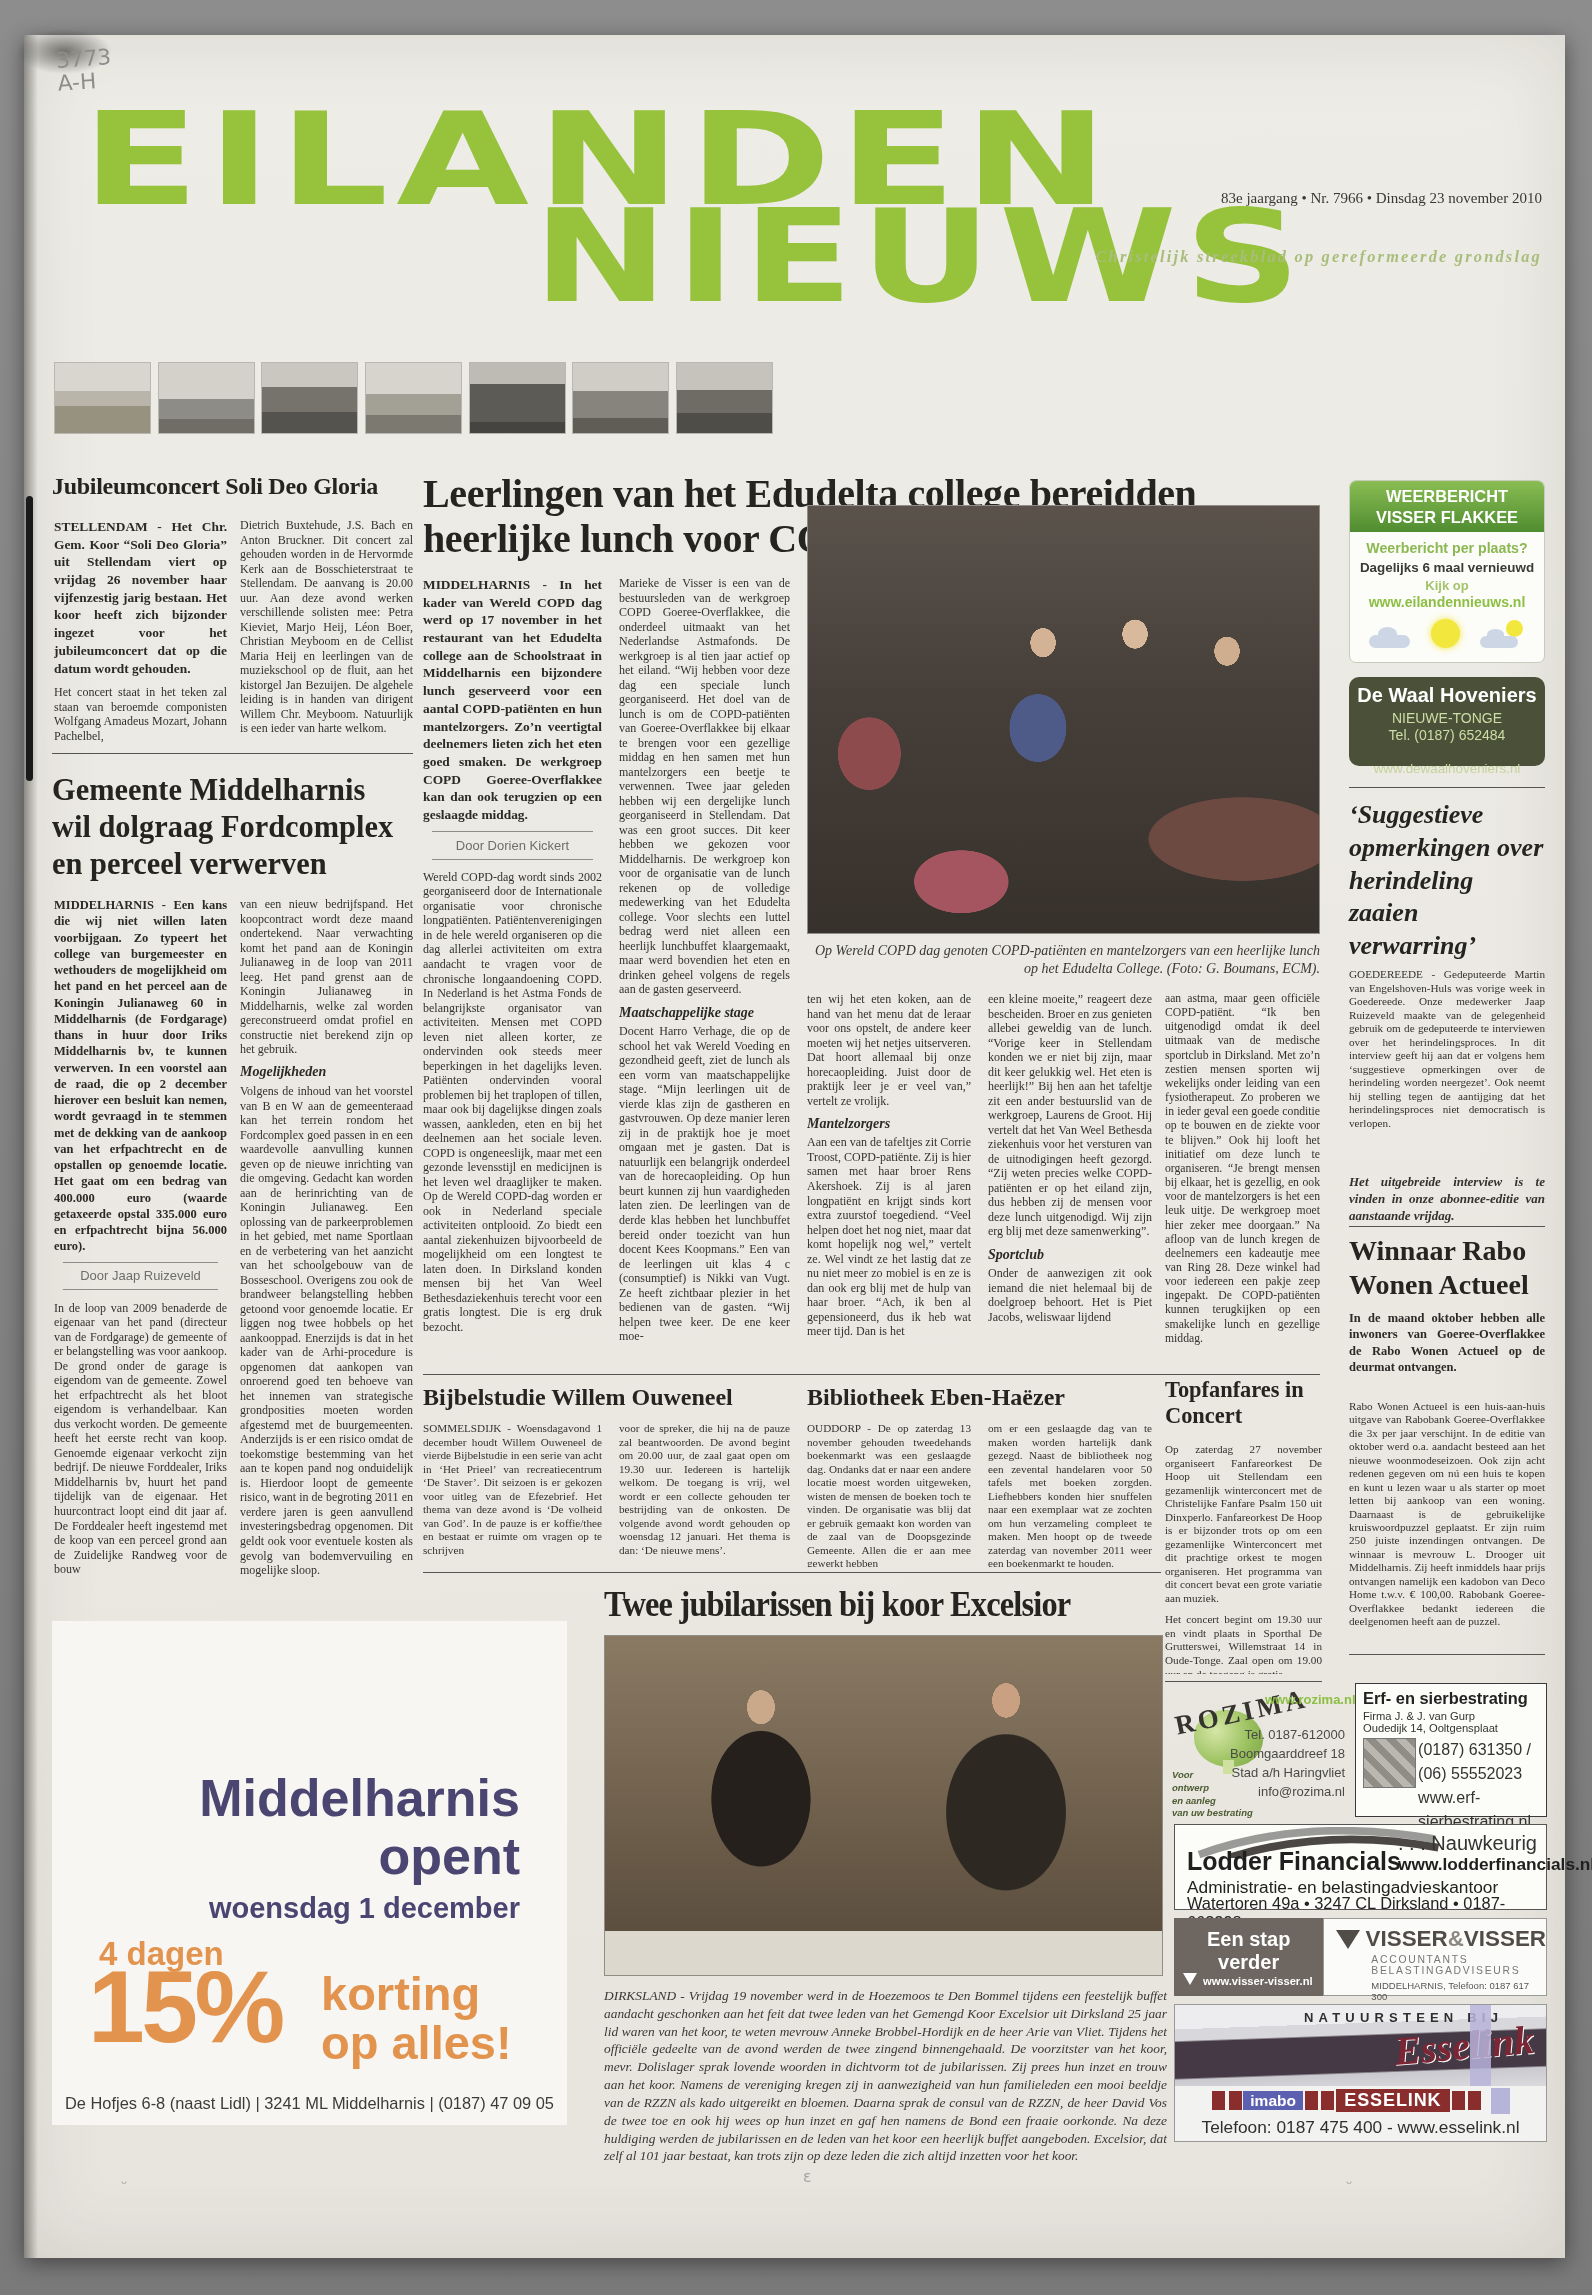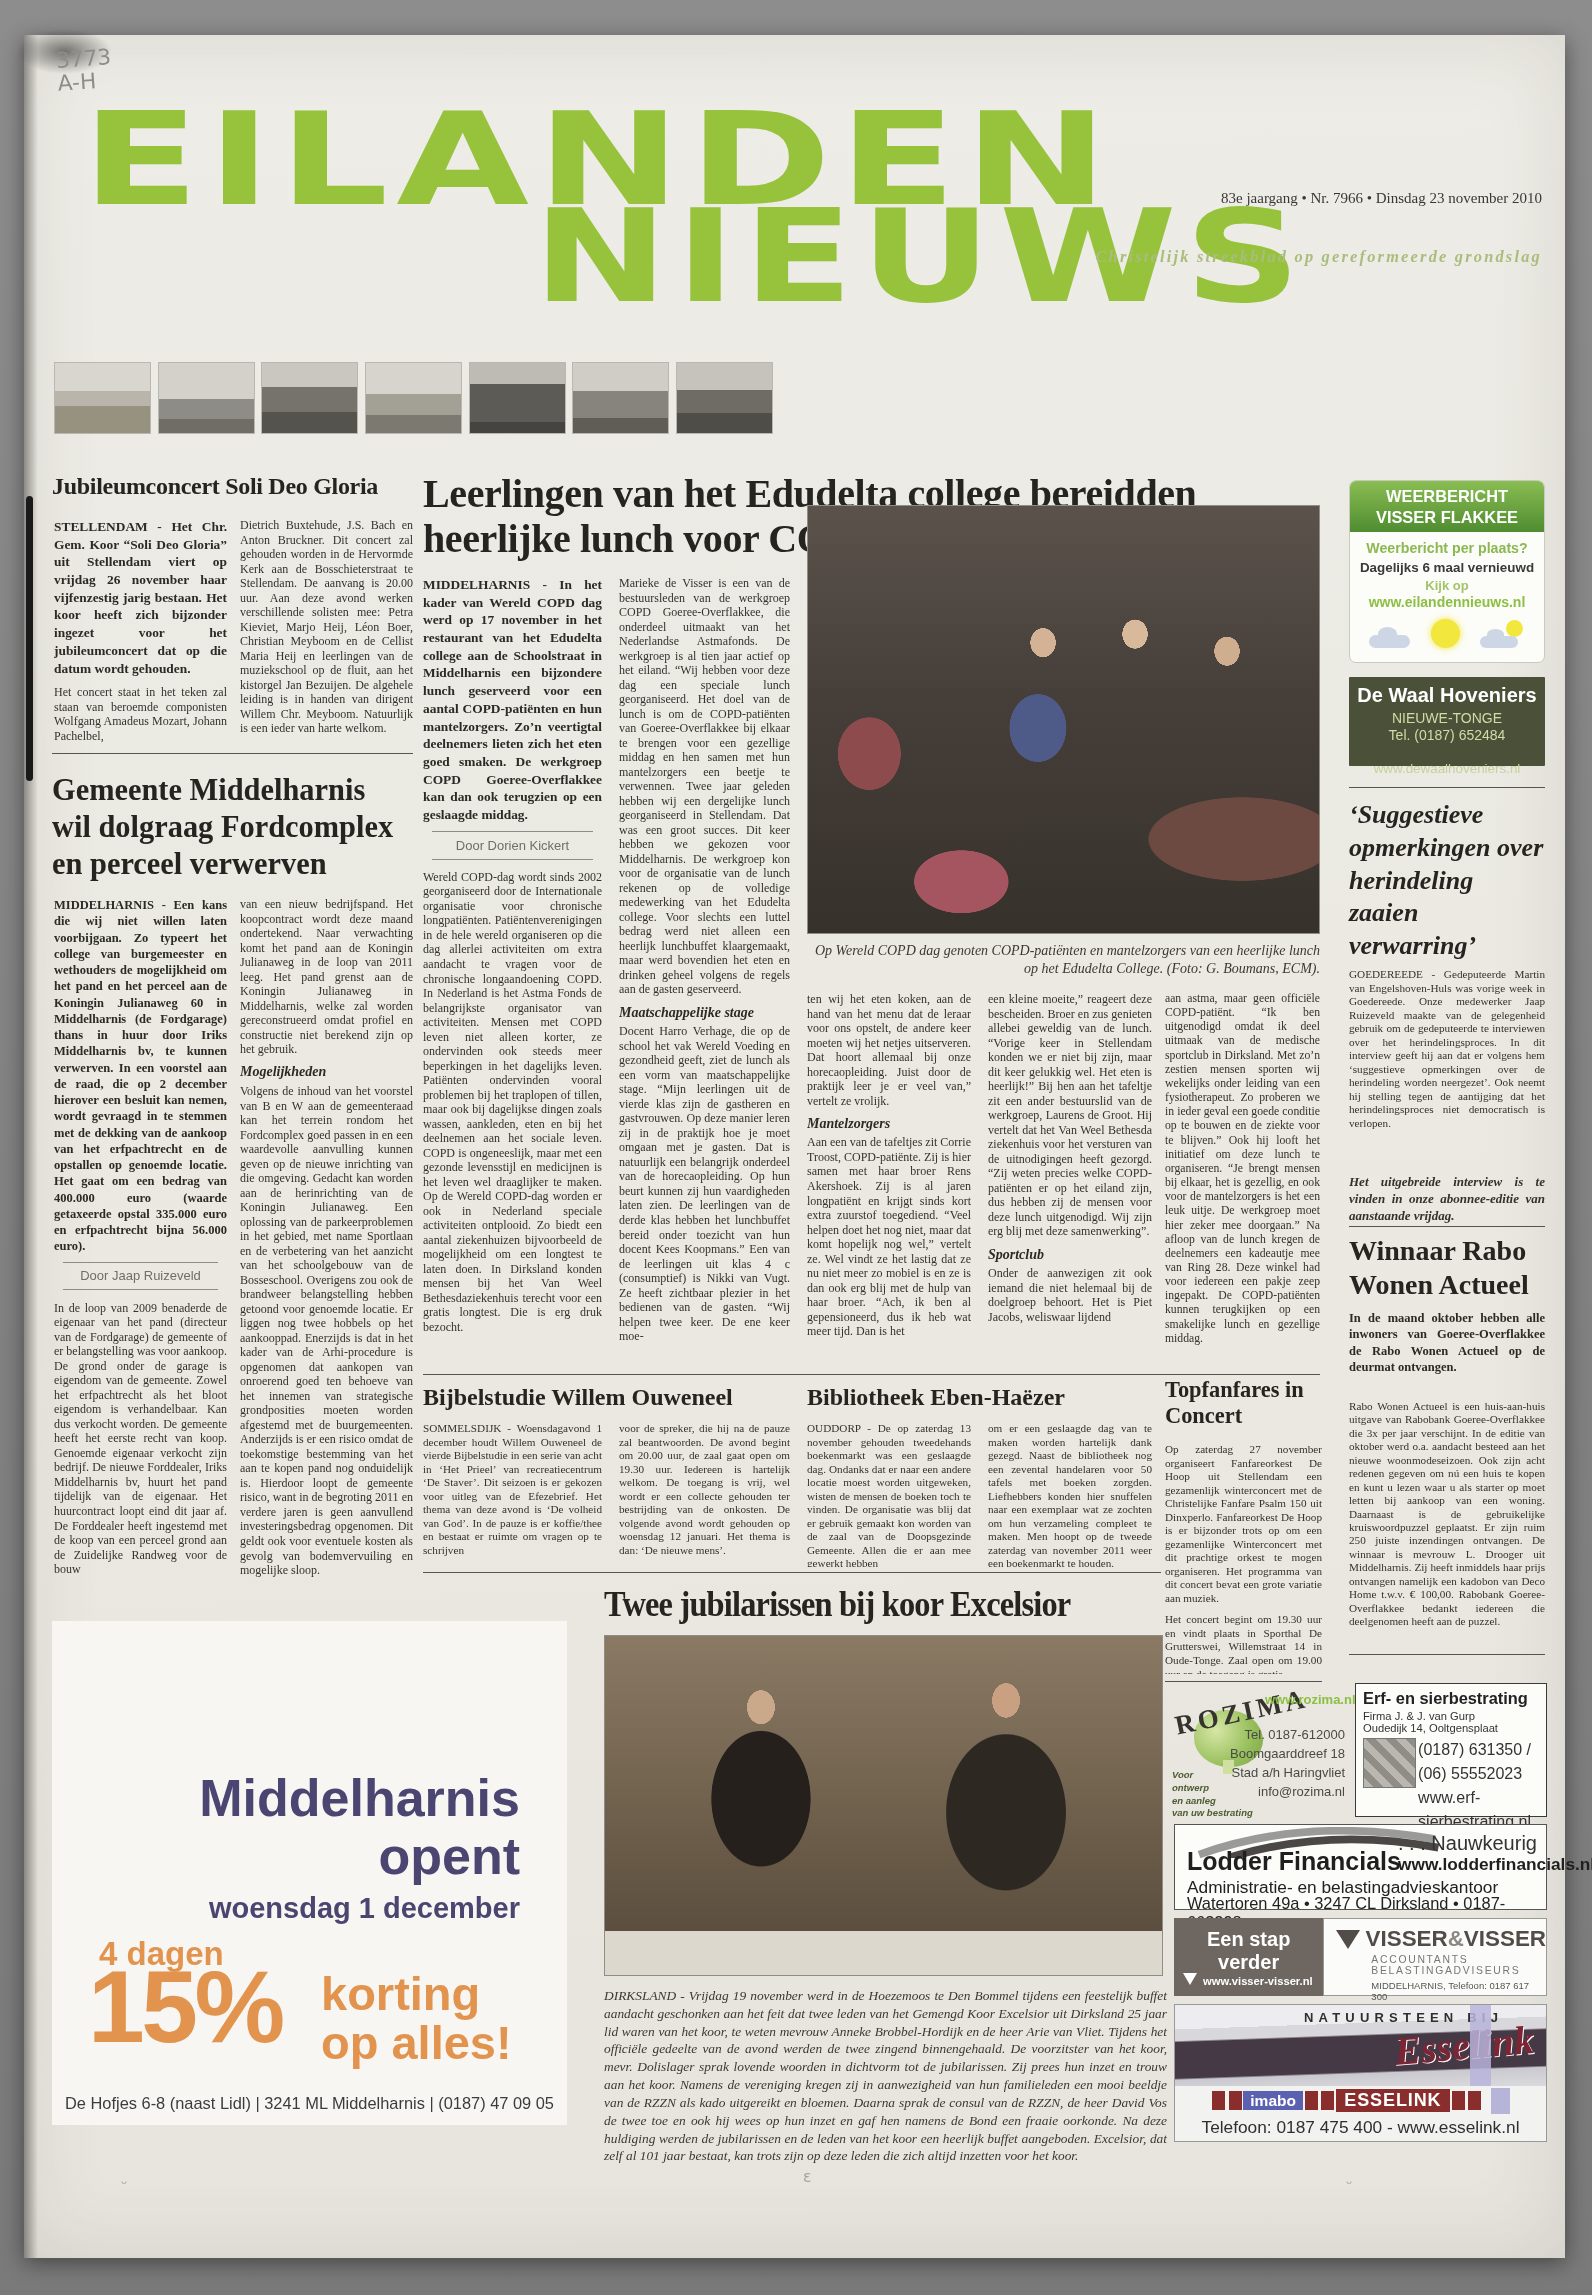--- a/index.html
+++ b/index.html
@@ -64,21 +64,21 @@
   .wl{font-family:"Liberation Sans",sans-serif;font-weight:bold;text-align:center;}
   .wicons{display:flex;justify-content:space-between;align-items:flex-end;padding:8.6px 19px 0 19px;}
   .cloud{position:relative;width:41px;height:13px;background:#ccd6e4;border-radius:7px;display:inline-block;}
   .cloud::before{content:'';position:absolute;left:8.6px;top:-7.8px;width:19px;height:13px;background:#ccd6e4;border-radius:50% 50% 0 0;}
   .sun{width:29px;height:29px;border-radius:50%;background:#f2e73d;box-shadow:0 0 7px #f2e73d;display:inline-block;}
   .suncloud{position:relative;width:45px;height:22.4px;display:inline-block;}
   .suncloud .s{position:absolute;right:1.7px;top:-5.2px;width:17.3px;height:17.3px;border-radius:50%;background:#f2e73d;}
   .suncloud .c{position:absolute;left:0;bottom:0;width:38px;height:11.2px;background:#ccd6e4;border-radius:6px;}
   .suncloud .c::before{content:'';position:absolute;left:7px;top:-7px;width:17.3px;height:11.2px;background:#ccd6e4;border-radius:50% 50% 0 0;}
   
-  .dewaal{position:absolute;left:1349px;top:677px;width:196px;height:89px;background:#4a5138;border-radius:1px;text-align:center;
+  .dewaal{position:absolute;left:1349px;top:677px;width:196px;height:89px;background:#4a5138;border-radius:10px;text-align:center;
     font-family:"Liberation Sans",sans-serif;box-sizing:border-box;padding-top:7px;}
   .gamma{position:absolute;left:52px;top:1621px;width:515px;height:504px;background:#f7f6f2;}
   .gamma-logo{height:123px;background:#4a4671;display:flex;align-items:center;justify-content:center;overflow:hidden;}
   .gamma-logo span{font-family:"DejaVu Sans Mono",monospace;font-weight:bold;font-size:102px;color:#f3f2ee;letter-spacing:8.6px;transform:scaleX(1.18) scaleY(1.05);}
   .gsans{font-family:"Liberation Sans","DejaVu Sans",sans-serif;font-weight:bold;color:#4a4671;}
   .gorange{font-family:"Liberation Sans","DejaVu Sans",sans-serif;font-weight:bold;color:#e2944f;}
   .adbox{position:absolute;background:#fcfcf9;box-sizing:border-box;}
   .sans{font-family:"Liberation Sans","DejaVu Sans",sans-serif;}
   .vtri{width:0;height:0;border-left:12px solid transparent;border-right:12px solid transparent;border-top:19px solid #514c47;display:inline-block;}
   .vtriw{width:0;height:0;border-left:7.8px solid transparent;border-right:7.8px solid transparent;border-top:12px solid #fff;display:inline-block;}

